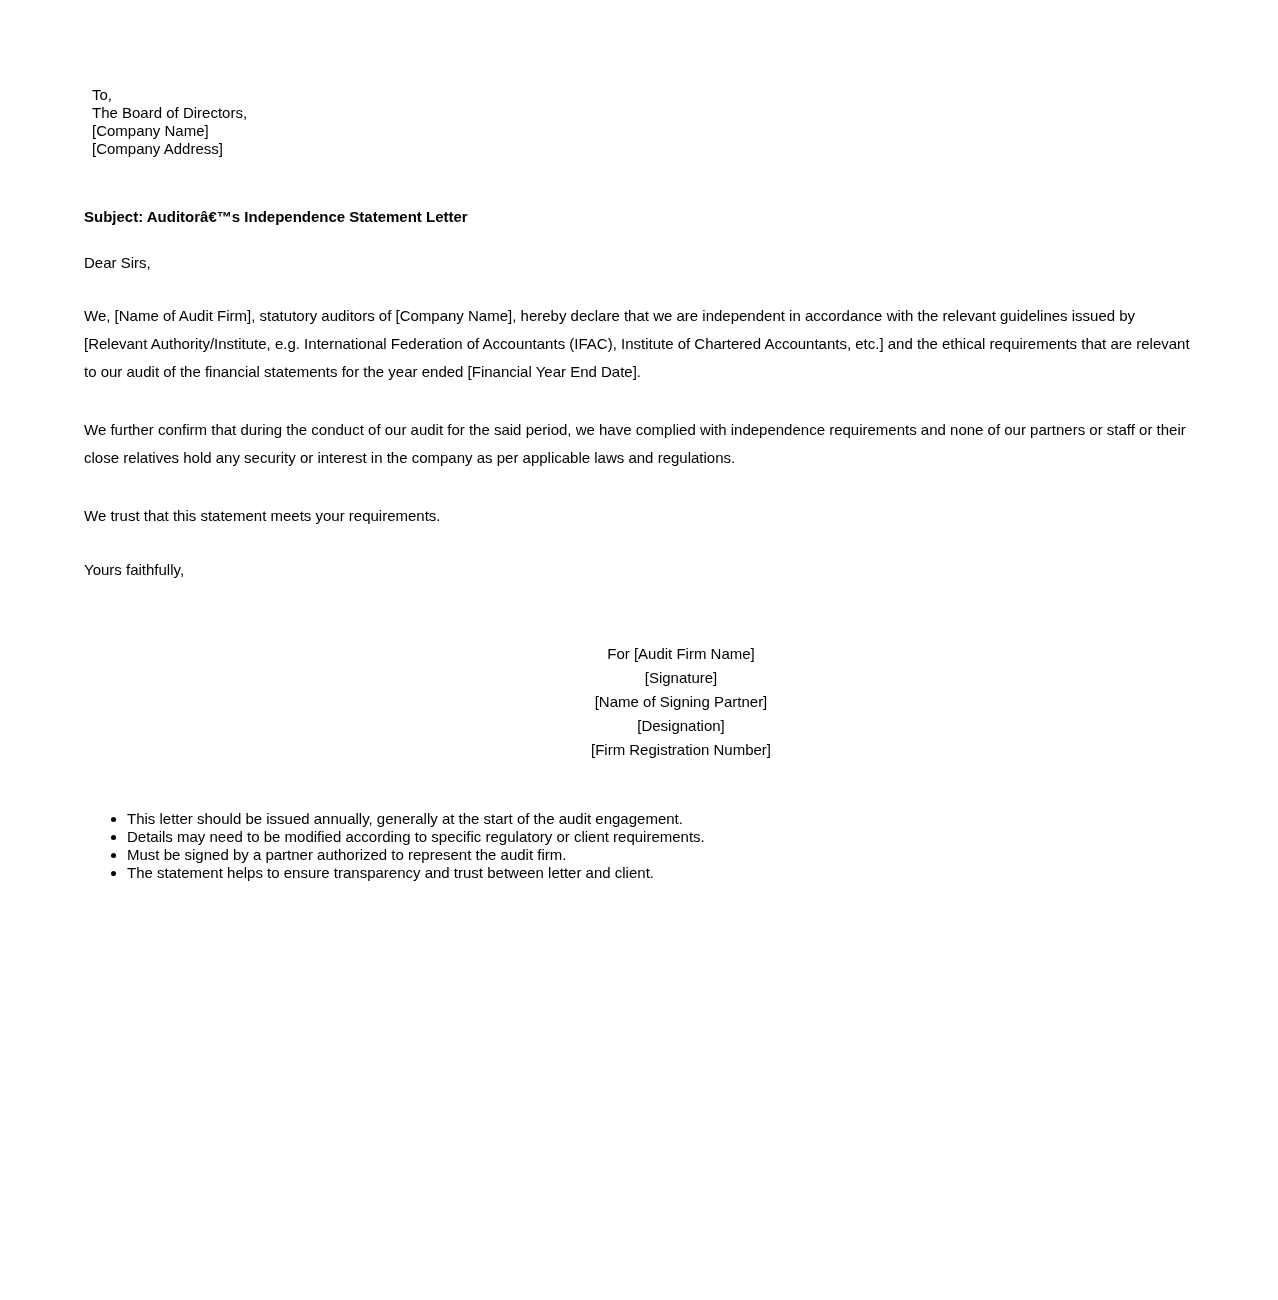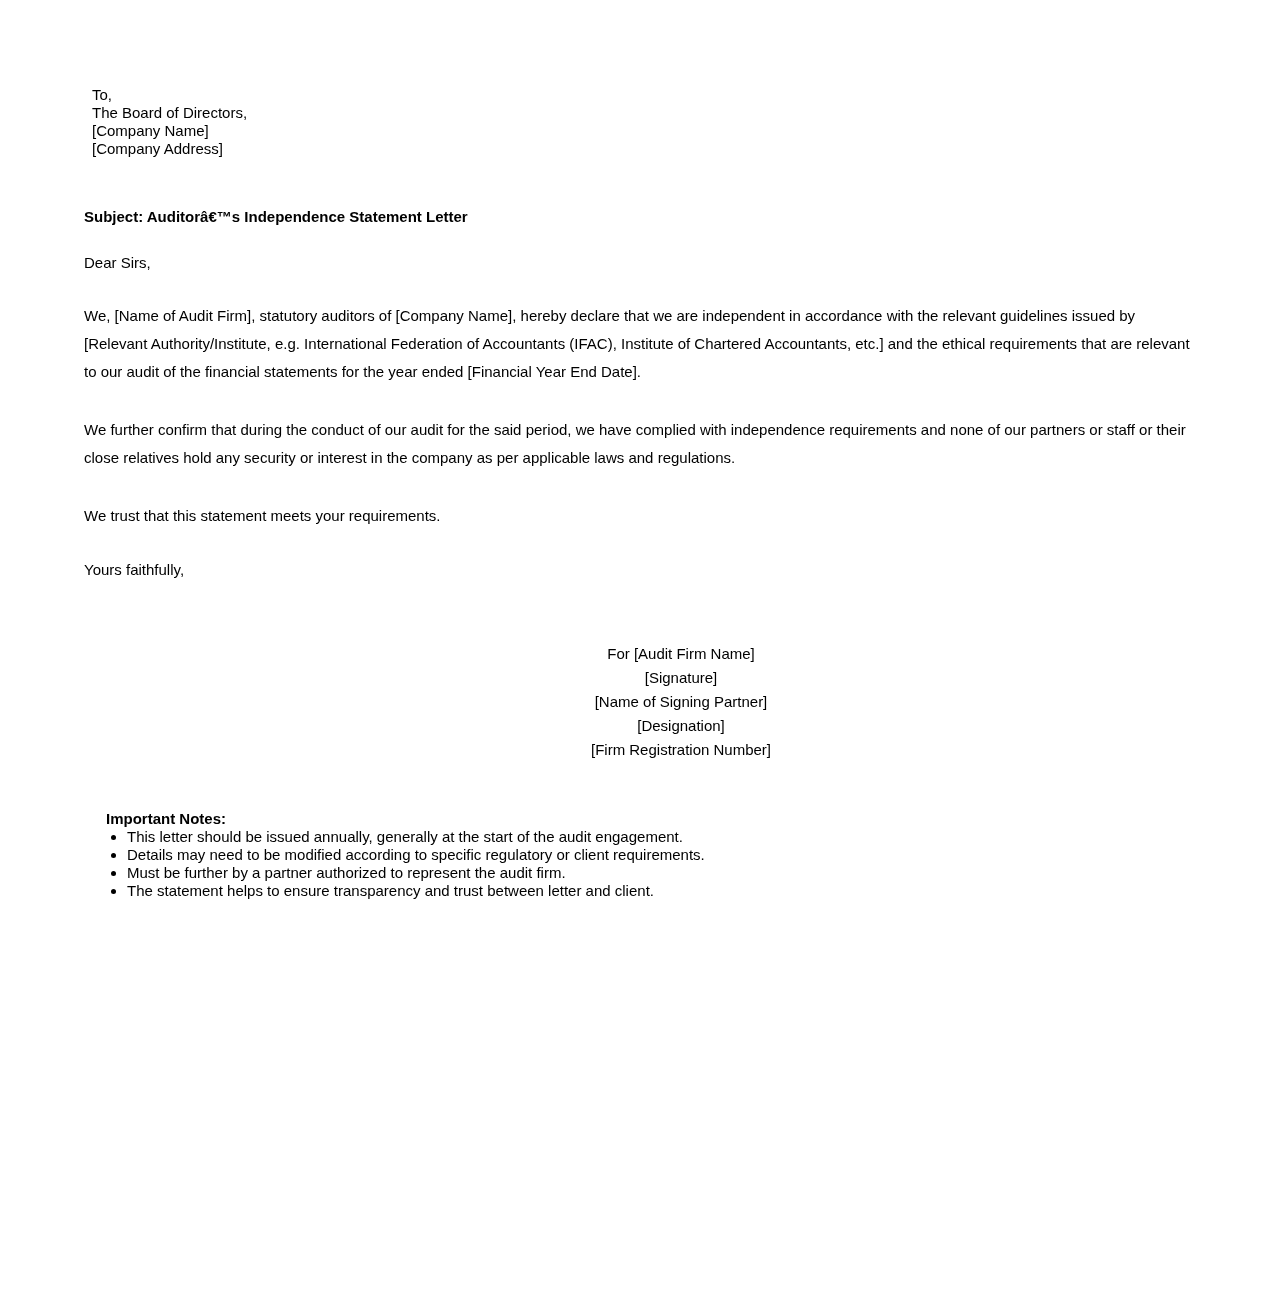--- a/index.html
+++ b/index.html
@@ -101,22 +101,21 @@
 
   <div class="signature">
     <div>For [Audit Firm Name]</div>
     <div>[Signature]</div>
     <div>[Name of Signing Partner]</div>
     <div>[Designation]</div>
     <div>[Firm Registration Number]</div>
   </div>
 
   <div class="notes">
-    <p class="notes-heading">Important Notes:</p>
     <ul class="notes-list">
       <li>This letter should be issued annually, generally at the start of the audit engagement.</li>
       <li>Details may need to be modified according to specific regulatory or client requirements.</li>
-      <li>Must be further by a partner authorized to represent the audit firm.</li>
+      <li>Must be signed by a partner authorized to represent the audit firm.</li>
       <li>The statement helps to ensure transparency and trust between letter and client.</li>
     </ul>
   </div>
 
 </div>
 
 </body></html>

